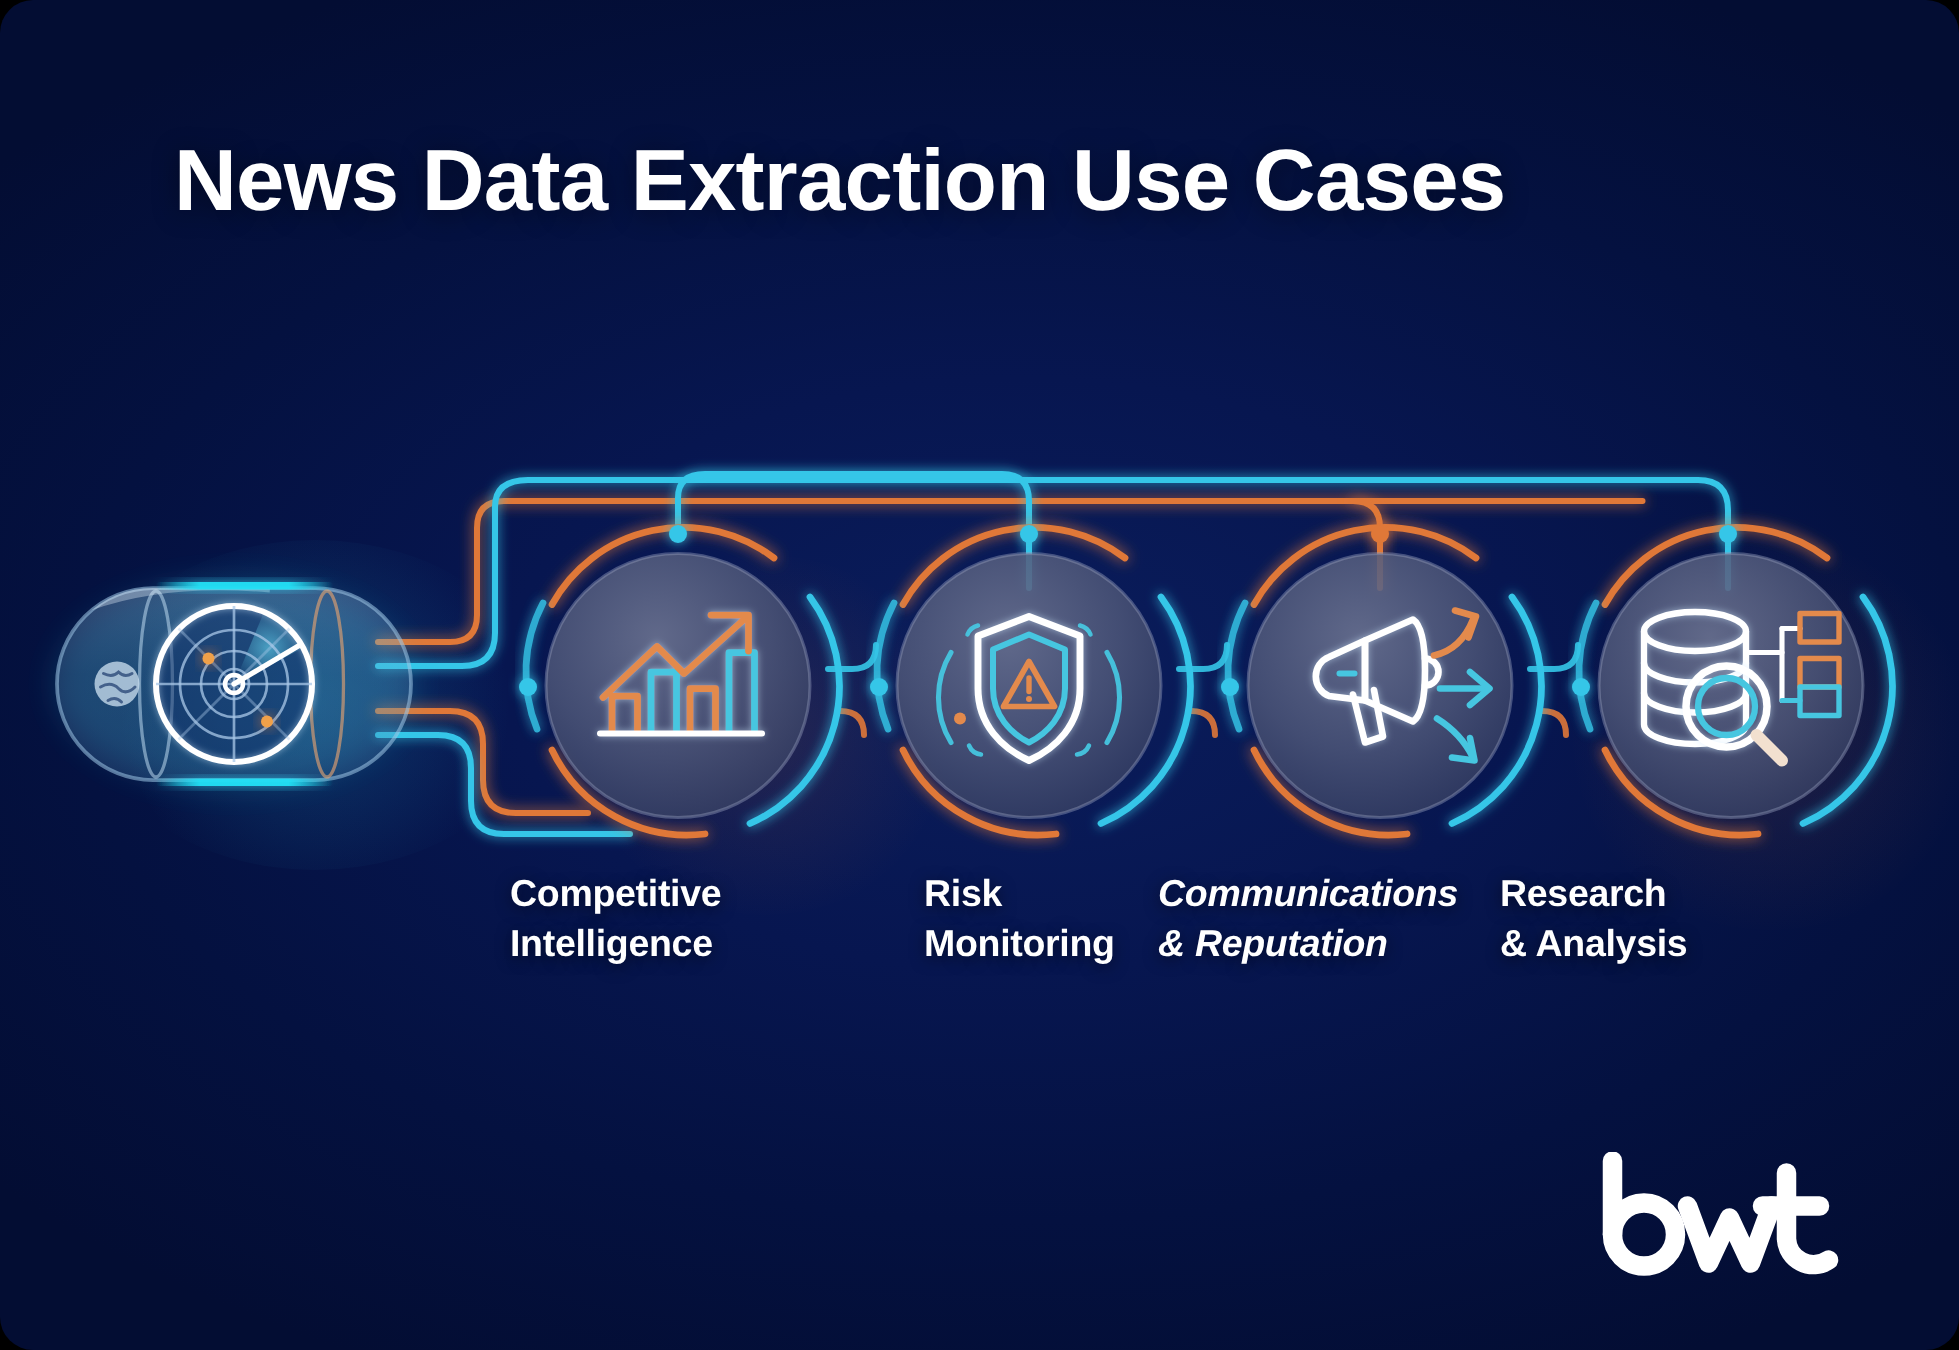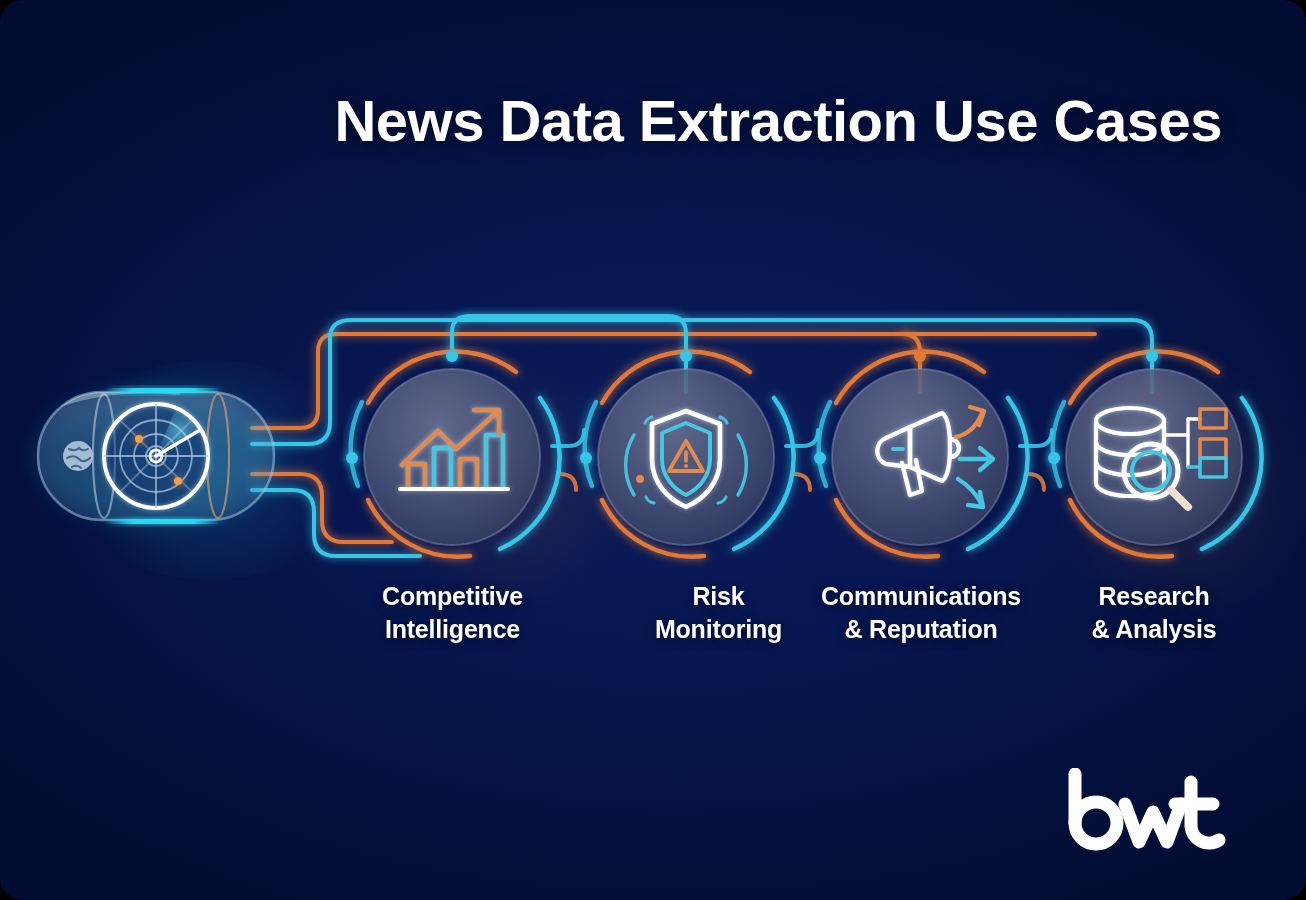--- a/index.html
+++ b/index.html
@@ -20,41 +20,41 @@
   .amb-a{ left:60px; top:360px; width:300px; height:220px;
     background:radial-gradient(circle, rgba(40,180,220,.22) 0%, rgba(40,180,220,0) 70%); }
   .amb-b{ left:380px; top:370px; width:260px; height:240px;
     background:radial-gradient(circle, rgba(224,120,56,.13) 0%, rgba(224,120,56,0) 70%); }
   .amb-c{ left:1040px; top:360px; width:280px; height:260px;
     background:radial-gradient(circle, rgba(224,120,56,.12) 0%, rgba(224,120,56,0) 70%); }
 
   
   #title{
     position:absolute; left:0; right:0; top:88px;
-    text-align:right; color:#ffffff;
+    text-align:left; color:#ffffff;
     font-size:58px; font-weight:700; line-height:1.13;
     letter-spacing:-0.5px;
-    padding:0 84px;
+    padding:0 116px;
     text-shadow:0 2px 18px rgba(0,0,0,.45);
   }
 
   
   #diagram{ position:absolute; left:0; top:0; width:1306px; height:900px; }
 
   
   .label{
-    position:absolute; text-align:center; color:#ffffff;
+    position:absolute; color:#ffffff;
     font-size:25px; font-weight:700; line-height:1.30;
     letter-spacing:-0.2px; white-space:pre-line;
     text-shadow:0 2px 10px rgba(0,0,0,.5);
   }
   .lb0{ left:340px; top:580px; width:225px; }
   .lb1{ left:616px; top:580px; width:205px; }
-  .lb2{ left:792px; top:580px; width:258px; }
-  .lb3{ left:1048px; top:580px; width:212px; }
+  .lb2{ left:772px; top:580px; width:258px;font-style:italic; }
+  .lb3{ left:1000px; top:580px; width:212px; }
 
   
   #logo{
     position:absolute; left:1063px; top:768px; width:172px; height:86px;
   }
 </style>
 </head>
 <body>
 
 <div id="canvas">

